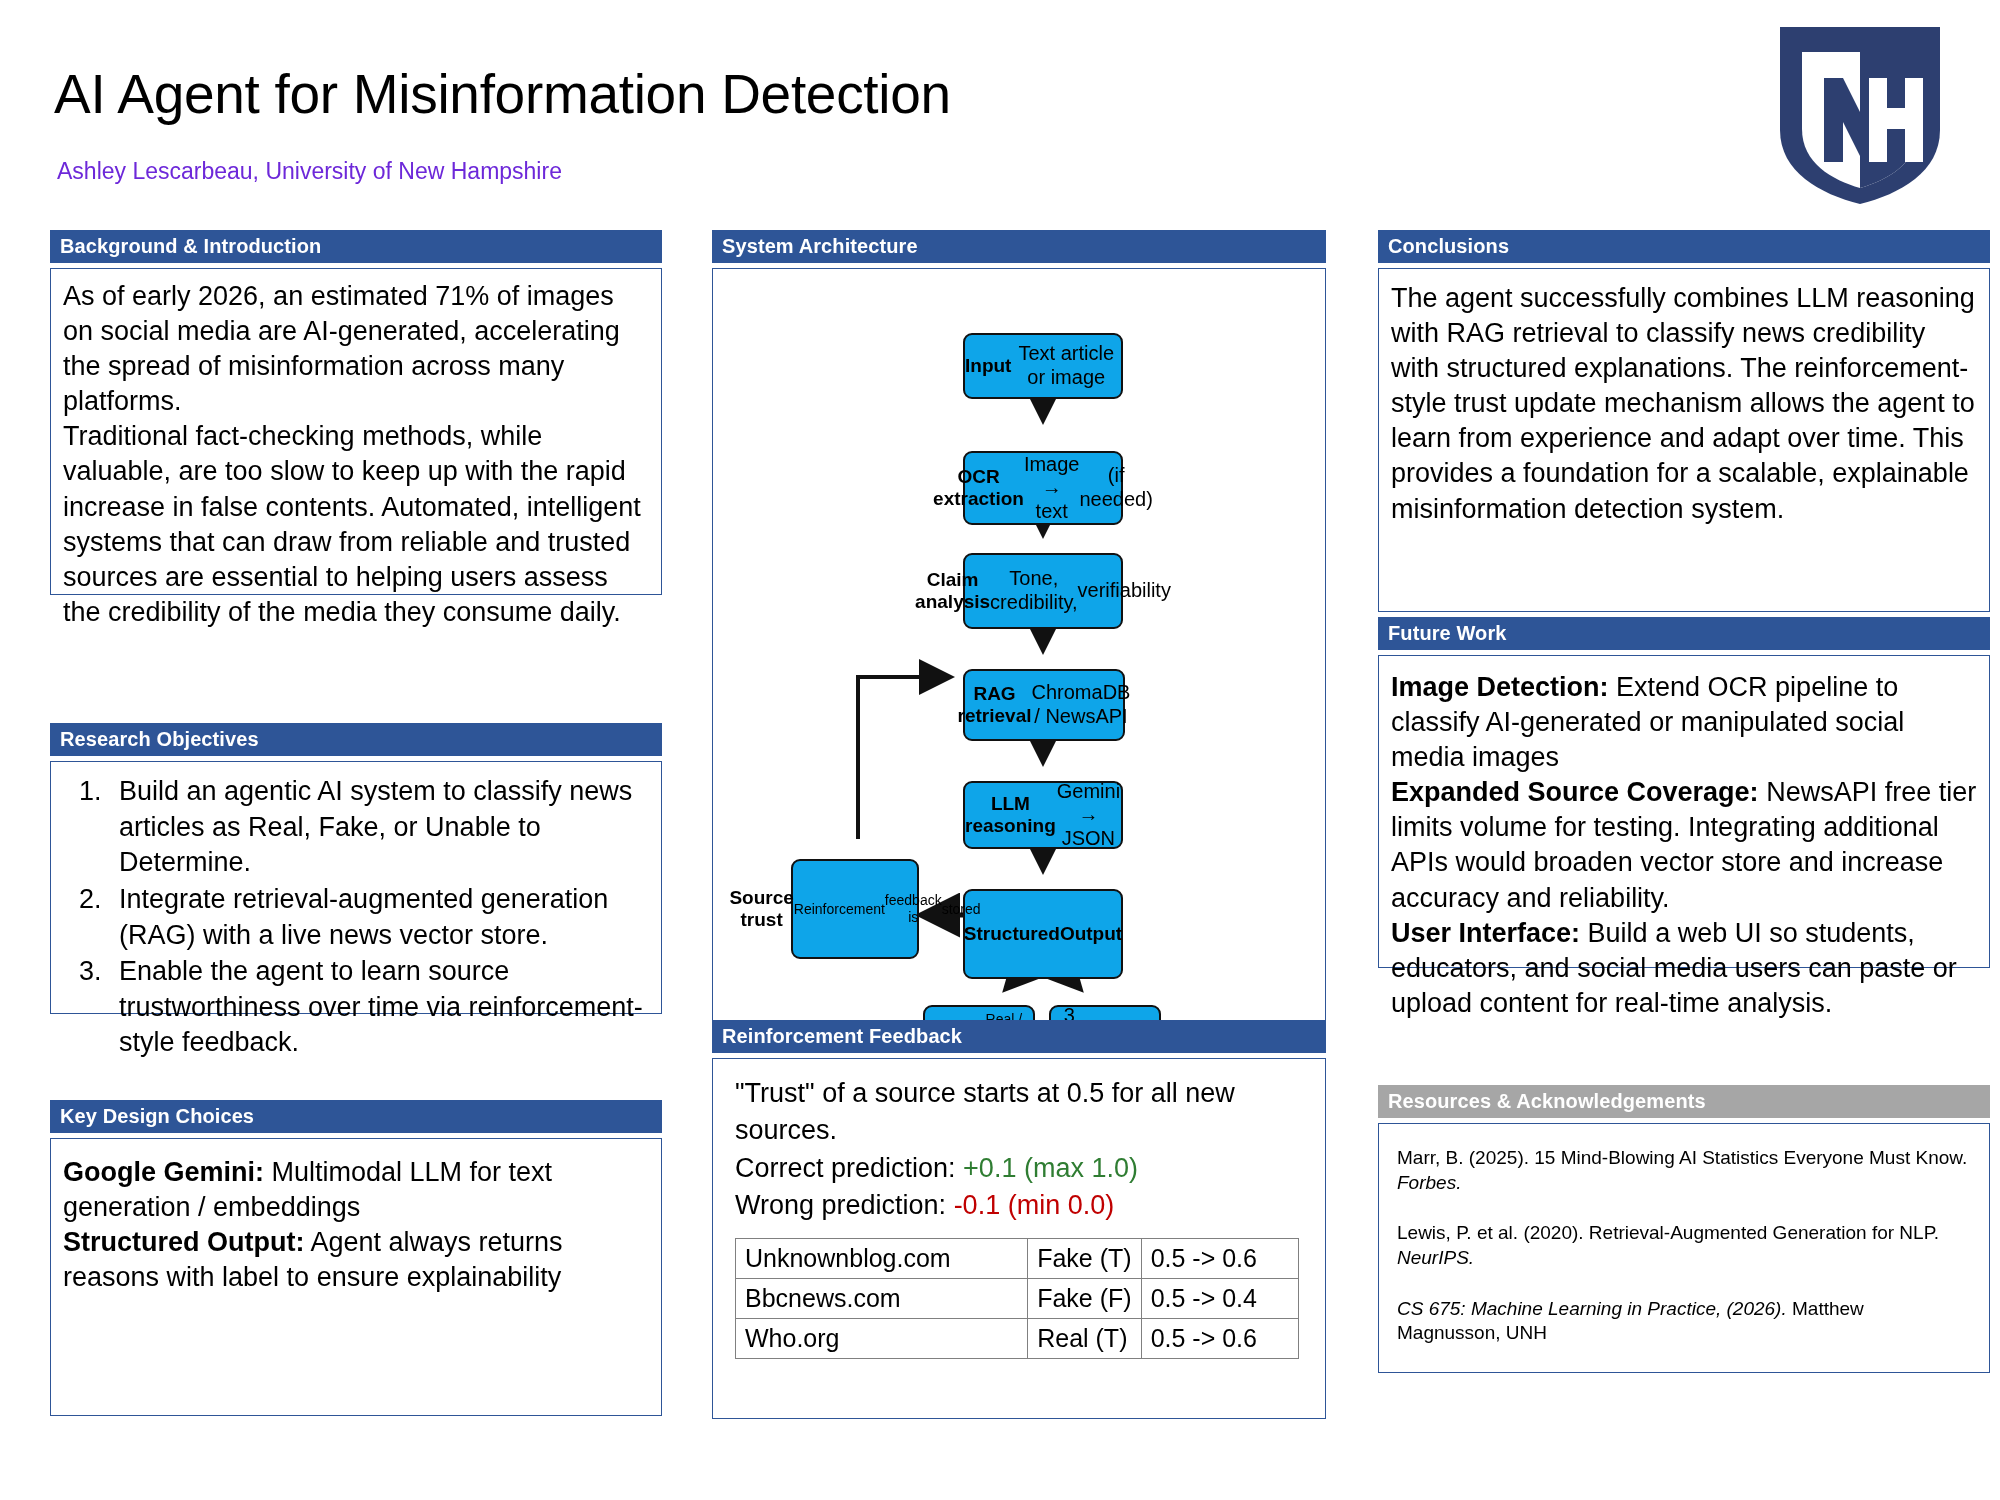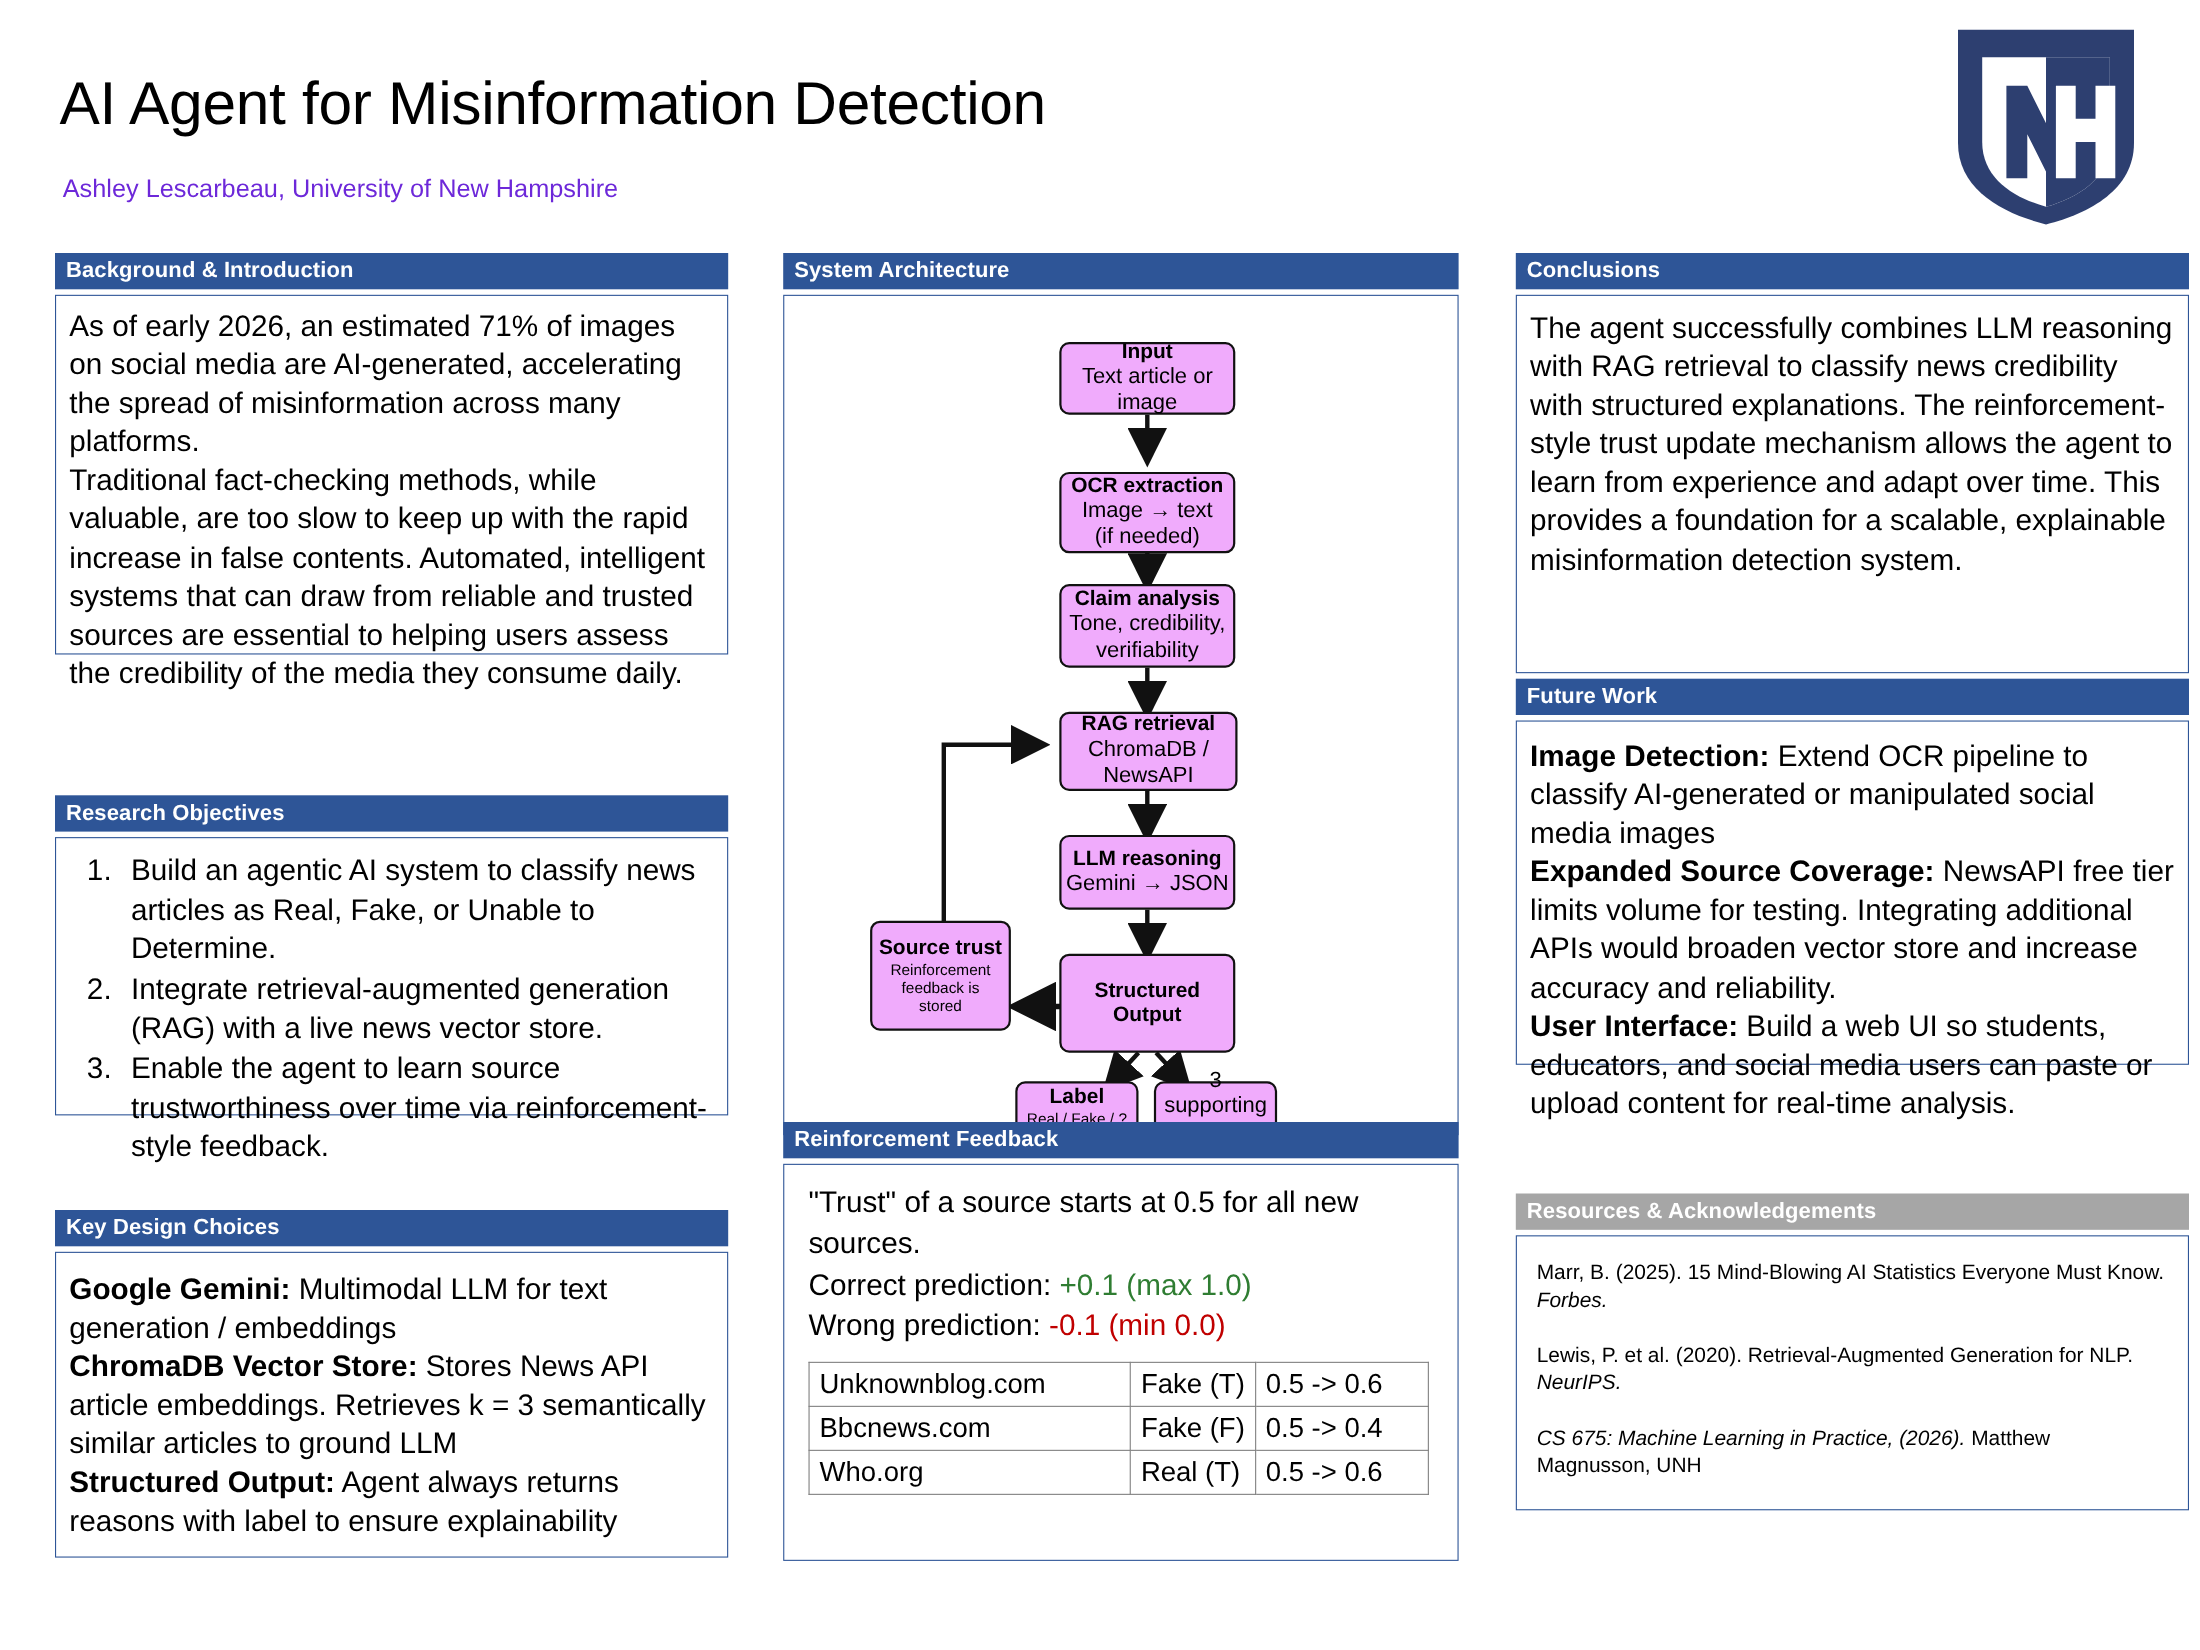--- a/index.html
+++ b/index.html
@@ -79,23 +79,24 @@
 
   .ref{font-size:19px;line-height:1.30;margin-bottom:26px;}
   .ref:last-child{margin-bottom:0;}
   .ref .it{font-style:italic;}
 
   
   .flow{position:relative;width:100%;height:762px;}
   .flow svg{position:absolute;left:0;top:0;}
   .fbox{
     position:absolute;border:2.5px solid #111;border-radius:9px;
-    background:#f0abfc;box-sizing:border-box;
-    display:flex;flex-direction:column;align-items:center;justify-content:center;
+    background:#0ea5e9;box-sizing:border-box;
+    display:flex;flex-direction:row;align-items:center;justify-content:center;
     text-align:center;
+    margin-top:22px;
   }
   .fbox .t{font-size:19px;font-weight:bold;line-height:1.15;}
   .fbox .s{font-size:20px;line-height:1.18;font-weight:400;}
   .fbox .s.sm{font-size:14px;}
 </style>
 </head>
 <body>
 
 <div class="poster">
 
@@ -130,21 +131,20 @@
           <li>Integrate retrieval-augmented generation (RAG) with a live news vector store.</li>
           <li>Enable the agent to learn source trustworthiness over time via reinforcement-style feedback.</li>
         </ol>
       </div>
     </div>
 
     <div class="sec" style="top:1100px;">
       <div class="sec-head">Key Design Choices</div>
       <div class="sec-body" style="height:278px;padding-top:16px;">
         <div class="para"><span class="b">Google Gemini:</span><span> Multimodal LLM for text generation / embeddings</span></div>
-        <div class="para"><span class="b">ChromaDB Vector Store:</span><span> Stores News API article embeddings. Retrieves k = 3 semantically similar articles to ground LLM</span></div>
         <div class="para"><span class="b">Structured Output:</span><span> Agent always returns reasons with label to ensure explainability</span></div>
       </div>
     </div>
 
   </div>
 
   <div class="col col-2">
 
     <div class="sec" style="top:230px;">
       <div class="sec-head">System Architecture</div>

